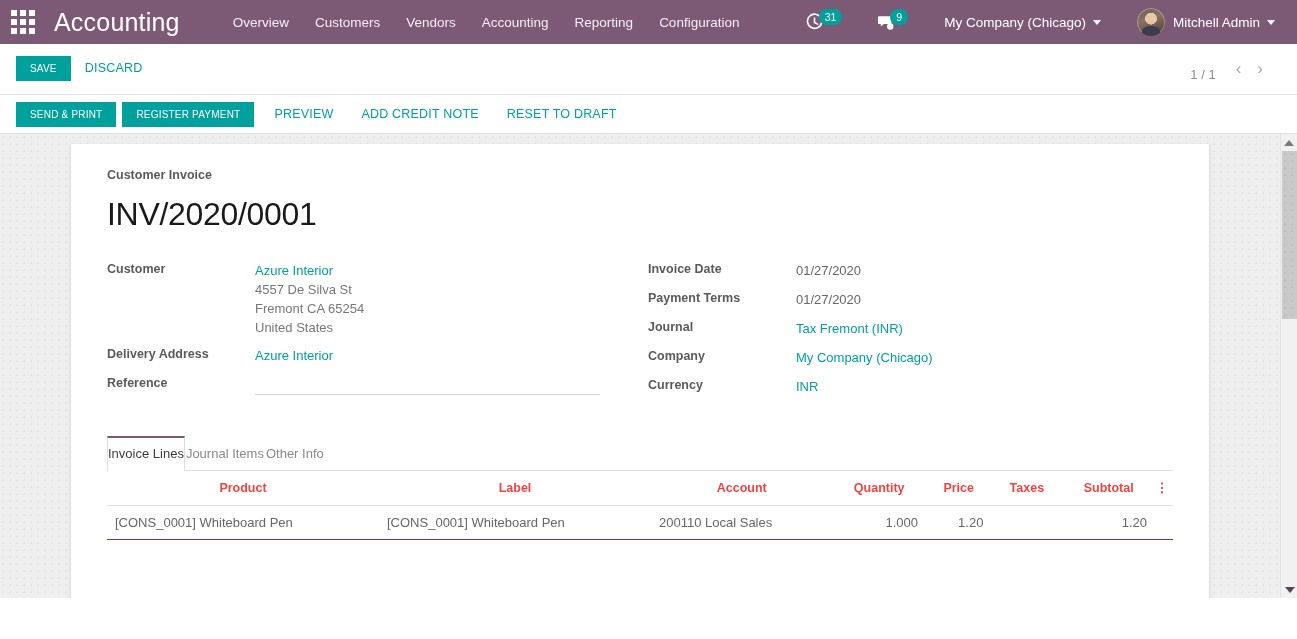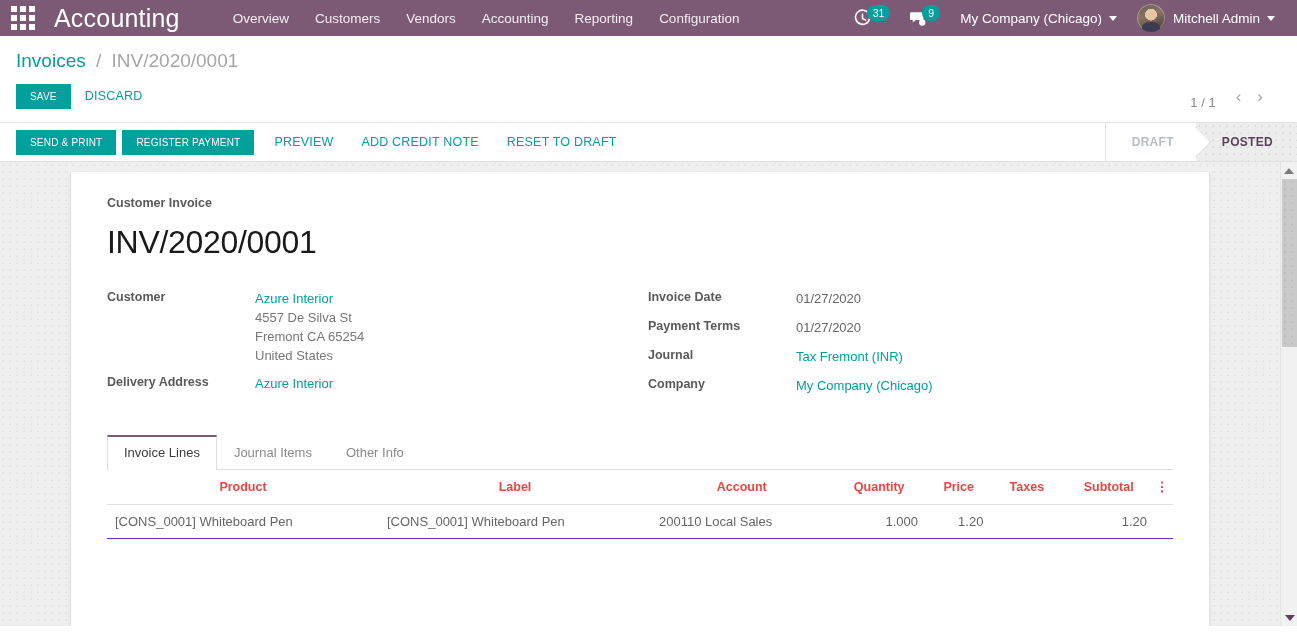--- a/index.html
+++ b/index.html
@@ -8,21 +8,21 @@
     width: 1297px; height: 639px;
     overflow: hidden;
     font-family: "Liberation Sans", sans-serif;
     font-size: 13px;
     color: #4c4c4c;
     background: #ffffff;
   }
 
   
   #navbar {
-    height: 36px;
+    height: 44px;
     background: #7c5a75;
     display: flex;
     align-items: center;
     padding: 0 12px 0 8px;
     color: #ffffff;
     position: relative;
   }
   #apps-grid {
     width: 30px; height: 30px;
     display: grid;
@@ -46,21 +46,21 @@
   }
   .nav-menu { display: flex; align-items: center; gap: 0px; }
   .nav-menu .nav-item {
     font-size: 13.5px;
     color: #f3eef2;
     padding: 6px 13px;
     cursor: pointer;
     white-space: nowrap;
   }
 
-  .nav-right { margin-left: auto; display: flex; align-items: center; gap: 0; }
+  .nav-right { margin-left: auto; display: flex; align-items: center; gap: 16px; }
   .sysbtn {
     position: relative;
     display: flex; align-items: center;
     padding: 4px 10px 4px 8px;
     cursor: pointer;
   }
   .sysbtn svg { display: block; }
   .badge {
     background: #00a09d;
     color: #ffffff;
@@ -273,21 +273,21 @@
     padding: 0;
   }
 
   
   .tabs {
     display: flex;
     border-bottom: 1px solid #dddddd;
     margin-top: 30px;
   }
   .tab {
-    padding: 8px 16px;
+    padding: 8px 0;
     font-size: 13px;
     color: #8a8a8a;
     border: 1px solid transparent;
     border-bottom: none;
     margin-bottom: -1px;
     cursor: pointer;
     background: transparent;
     line-height: 18px;
   }
   .tab.active {
@@ -408,56 +408,40 @@
     </div>
     <div class="user-menu">
       <span id="avatar"></span>
       <span>Mitchell Admin</span>
       <span class="caret"></span>
     </div>
   </div>
 </div>
 
 <div id="control-panel">
-  <div class="cp-top">
-    <div class="breadcrumb">
-      <span class="bc-link">Invoices</span>
-      <span class="bc-sep">/</span>
-      <span class="bc-current">INV/2020/0001</span>
-    </div>
-  </div>
 
   <div class="cp-buttons">
     <button class="btn-primary">SAVE</button>
     <button class="btn-link">DISCARD</button>
 
     <div class="pager">
       <span class="pager-value">1 / 1</span>
       <span class="pager-arrow">‹</span>
       <span class="pager-arrow">›</span>
     </div>
   </div>
 
   <div id="statusbar-row">
     <div class="sb-actions">
       <button class="btn-primary">SEND &amp; PRINT</button>
       <button class="btn-primary">REGISTER PAYMENT</button>
       <button class="btn-link">PREVIEW</button>
       <button class="btn-link">ADD CREDIT NOTE</button>
       <button class="btn-link">RESET TO DRAFT</button>
     </div>
-    <div class="statusbar">
-      <div class="status-step">
-        <span>DRAFT</span>
-        <span class="chev"></span>
-      </div>
-      <div class="status-step active">
-        <span>POSTED</span>
-      </div>
-    </div>
   </div>
 </div>
 
 <div id="content">
   <div id="sheet">
     <div class="sheet-subtitle">Customer Invoice</div>
     <div class="sheet-title">INV/2020/0001</div>
 
     <div class="form-grid">
 
@@ -468,38 +452,46 @@
             <div class="fvalue link">Azure Interior</div>
             <div class="addr-line">4557 De Silva St</div>
             <div class="addr-line">Fremont CA 65254</div>
             <div class="addr-line">United States</div>
           </div>
         </div>
         <div class="frow">
           <div class="flabel">Delivery Address</div>
           <div class="fvalue link">Azure Interior</div>
         </div>
+        <div class="frow">
+          <div class="flabel">Reference</div>
+          <input class="ref-input" type="text" value="" placeholder="" style="">
+        </div>
       </div>
 
       <div class="form-col right">
         <div class="frow">
           <div class="flabel">Invoice Date</div>
           <div class="fvalue">01/27/2020</div>
         </div>
         <div class="frow">
           <div class="flabel">Payment Terms</div>
           <div class="fvalue">01/27/2020</div>
         </div>
         <div class="frow">
           <div class="flabel">Journal</div>
           <div class="fvalue link">Tax Fremont (INR)</div>
         </div>
         <div class="frow">
           <div class="flabel">Company</div>
           <div class="fvalue link">My Company (Chicago)</div>
+        </div>
+        <div class="frow">
+          <div class="flabel">Currency</div>
+          <div class="fvalue link">INR</div>
         </div>
       </div>
     </div>
 
     <div class="tabs">
       <div class="tab active">Invoice Lines</div>
       <div class="tab">Journal Items</div>
       <div class="tab">Other Info</div>
     </div>
 

